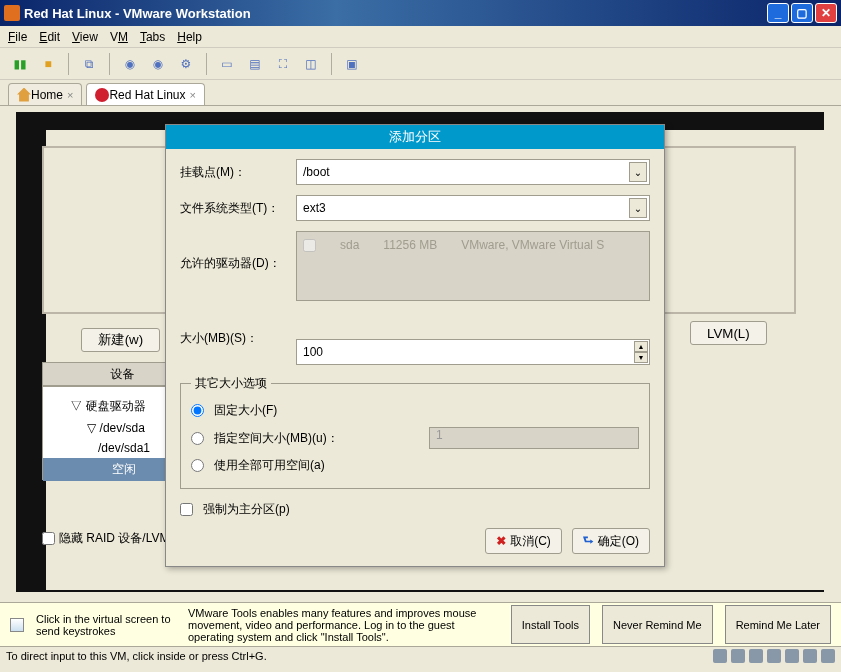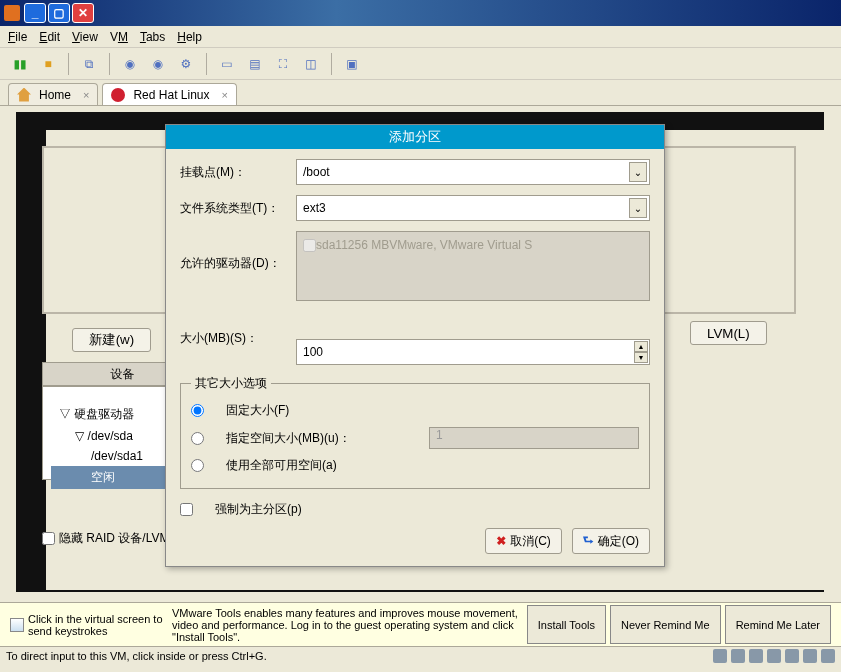--- a/index.html
+++ b/index.html
@@ -19,90 +19,91 @@
 .menubar span { cursor: pointer; }
 .menubar u { text-decoration: underline; }
 
 
 .toolbar { height: 32px; background: #ece9d8; display: flex; align-items: center; padding: 0 8px; gap: 4px; border-bottom: 1px solid #d0ccc0; }
 .tool-btn { width: 24px; height: 24px; border: 1px solid transparent; display: flex; align-items: center; justify-content: center; border-radius: 2px; cursor: pointer; }
 .tool-divider { width: 1px; height: 22px; background: #b0aca0; margin: 0 4px; }
 
 
 .tabbar { height: 26px; background: #ece9d8; display: flex; align-items: flex-end; padding: 0 8px; gap: 4px; border-bottom: 1px solid #aca899; }
-.tab { height: 22px; background: #fff; border: 1px solid #aca899; border-bottom: none; border-radius: 4px 4px 0 0; display: flex; align-items: center; padding: 0 8px; gap: 8px; cursor: pointer; }
+.tab { height: 22px; background: #fff; border: 1px solid #aca899; border-bottom: none; border-radius: 4px 4px 0 0; display: flex; align-items: center; padding: 0 8px; gap: 0; cursor: pointer; }
 .tab.inactive { background: #f0ede0; }
 .tab-icon-home { width: 14px; height: 14px; background: #e0a040; clip-path: polygon(50% 0, 100% 50%, 85% 50%, 85% 100%, 15% 100%, 15% 50%, 0 50%); }
 .tab-icon-redhat { width: 14px; height: 14px; background: #d02030; border-radius: 50%; }
 .tab-close { color: #888; font-size: 11px; margin-left: 4px; cursor: pointer; }
 
 
 .main { position: relative; height: 496px; background: #ece9d8; }
 
 
 .vm-console { position: absolute; left: 16px; top: 6px; width: 808px; height: 480px; background: #111; }
 .vm-installer-bg { position: absolute; left: 30px; top: 18px; width: 780px; height: 460px; background: #ece9d8; }
 
 
 .panel-outline { position: absolute; border: 2px solid #bbb6a8; background: #ece9d8; }
 .panel-top { left: 42px; top: 40px; width: 754px; height: 168px; }
 .new-btn, .lvm-btn { height: 24px; padding: 2px 16px; background: #f4f2e8; border: 1px solid #a09c8e; border-radius: 3px; cursor: pointer; }
 
 .device-header { position: absolute; left: 42px; top: 256px; width: 132px; height: 24px; background: #d8d4c8; border: 1px solid #a09c8e; display: flex; align-items: center; justify-content: center; padding-left: 29px; }
-.device-tree { position: absolute; left: 42px; top: 280px; width: 132px; height: 94px; background: #fff; border: 1px solid #a09c8e; padding: 16px; }
+.device-tree { position: absolute; left: 42px; top: 280px; width: 132px; height: 94px; background: #fff; border: 1px solid #a09c8e; padding: 8px; text-align: center; }
 .tree-item { padding: 3px 0; }
 .tree-item.indent1 { padding-left: 16px; }
 .tree-item.indent2 { padding-left: 32px; }
 .tree-item.free { background: #6b8cae; color: #fff; padding-left: 32px; margin: 0 -8px; padding-right: 8px; padding-left: 40px; }
 
 .hide-raid { position: absolute; left: 42px; top: 424px; display: flex; align-items: center; gap: 4px; }
 
 
 .dialog { position: absolute; left: 165px; top: 18px; width: 500px; background: #ece9d8; border: 1px solid #888; box-shadow: 2px 2px 6px rgba(0,0,0,0.3); }
 .dialog-title { height: 24px; background: #0099cc; color: #fff; display: flex; align-items: center; justify-content: center; font-size: 13px; }
 .dialog-body { padding: 10px 14px; }
 .form-row { display: flex; align-items: center; margin-bottom: 10px; }
 .form-label { width: 116px; }
 .form-field { flex: 1; }
 .combo { width: 100%; height: 26px; border: 1px solid #a09c8e; background: #fff; display: flex; align-items: center; padding: 0 6px; position: relative; }
 .combo-arrow { position: absolute; right: 2px; top: 2px; width: 18px; height: 20px; border: 1px solid #a09c8e; background: #ece9d8; display: flex; align-items: center; justify-content: center; font-size: 10px; cursor: pointer; }
 .drive-box { width: 100%; height: 70px; border: 1px solid #a09c8e; background: #d8d4c8; padding: 6px; color: #a09c8e; }
-.drive-row { display: flex; align-items: center; gap: 0; }
+.drive-row { display: flex; align-items: center; gap: 24px; }
 .drive-row input[type=checkbox] { border: 1px solid #a09c8e; }
 .spinner { width: 100%; height: 26px; border: 1px solid #a09c8e; background: #fff; display: flex; align-items: center; padding: 0 6px; position: relative; margin-top: 28px; }
 .spin-btns { position: absolute; right: 1px; top: 1px; width: 14px; height: 22px; display: flex; flex-direction: column; }
 .spin-btn { flex: 1; border: 1px solid #a09c8e; background: #ece9d8; font-size: 7px; display: flex; align-items: center; justify-content: center; cursor: pointer; }
 
 fieldset { border: 1px solid #a09c8e; padding: 6px 10px 10px; margin-bottom: 8px; }
 legend { padding: 0 4px; }
-.radio-row, .check-row { display: flex; align-items: center; padding: 4px 0; gap: 22px; }
+.radio-row, .check-row { display: flex; align-items: center; padding: 4px 0; gap: 10px; }
 .grow-input { width: 210px; height: 22px; border: 1px solid #a09c8e; background: #d8d4c8; color: #999; padding: 0 6px; margin-left: auto; }
 
 .dialog-buttons { display: flex; justify-content: flex-end; gap: 10px; padding: 6px 0 2px; }
 .dlg-btn { height: 26px; padding: 0 10px; border: 1px solid #a09c8e; border-radius: 3px; background: #f4f2e8; display: flex; align-items: center; gap: 4px; cursor: pointer; }
 .x-icon { color: #d02020; font-weight: bold; }
 .ok-icon { color: #2060d0; font-weight: bold; }
 
 
-.hint-bar { height: 44px; background: #ffffe1; border-top: 1px solid #aca899; display: flex; align-items: center; padding: 0 10px; gap: 4px; }
+.hint-bar { height: 44px; background: #ffffe1; border-top: 1px solid #aca899; display: flex; align-items: center; padding: 0 10px; gap: 12px; }
 .hint-icon { width: 14px; height: 14px; border: 1px solid #888; background: linear-gradient(to bottom, #fff, #cce0f0); }
 .hint-left { font-size: 11px; width: 140px; }
 .hint-center { font-size: 11px; flex: 1; }
 .hint-btn { height: 39px; padding: 0 10px; border: 1px solid #888; background: #ece9d8; cursor: pointer; font-size: 11px; }
 
 
 .statusbar { height: 18px; background: #ece9d8; border-top: 1px solid #aca899; display: flex; align-items: center; padding: 0 6px; font-family: "Courier New", monospace; font-size: 11px; }
 .status-icons { margin-left: auto; display: flex; gap: 4px; }
 .status-icon { width: 14px; height: 14px; background: #8898a8; border-radius: 2px; }
 </style>
 </head>
 <body>
 
 <div class="titlebar">
   <div class="icon"></div>
+  <div class="titlebar-text">Red Hat Linux - VMware Workstation</div>
   <div class="win-btns">
     <div class="win-btn min">_</div>
     <div class="win-btn max">▢</div>
     <div class="win-btn close">✕</div>
   </div>
 </div>
 
 <div class="menubar">
   <span><u>F</u>ile</span>
   <span><u>E</u>dit</span>
@@ -165,21 +166,21 @@
   </div>
 </div>
 
 <div class="main">
   <div class="vm-console">
     <div class="vm-installer-bg"></div>
   </div>
 
   <div class="panel-outline panel-top"></div>
 
-  <button class="new-btn" style="position:absolute;left:72px;top:222px">新建(w)</button>
+  <button class="new-btn" style="position:absolute;left:81px;top:222px">新建(w)</button>
   <button class="lvm-btn" style="position:absolute;left:690px;top:215px">LVM(L)</button>
 
   <div class="device-header">设备</div>
   <div class="device-tree">
     <div class="tree-item">▽ <span>硬盘驱动器</span></div>
     <div class="tree-item indent1">▽ <span>/dev/sda</span></div>
     <div class="tree-item indent2">/dev/sda1</div>
     <div class="tree-item free">空闲</div>
   </div>
 

